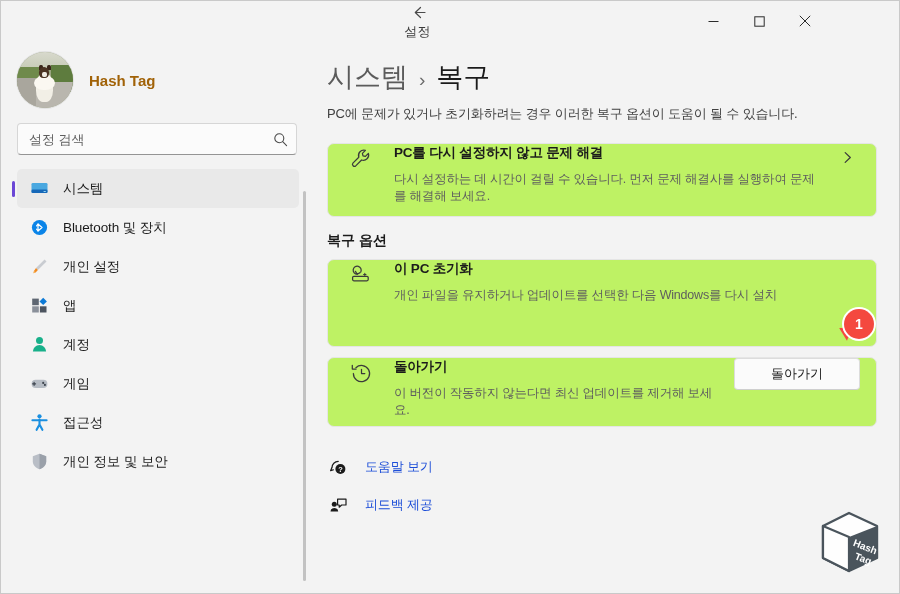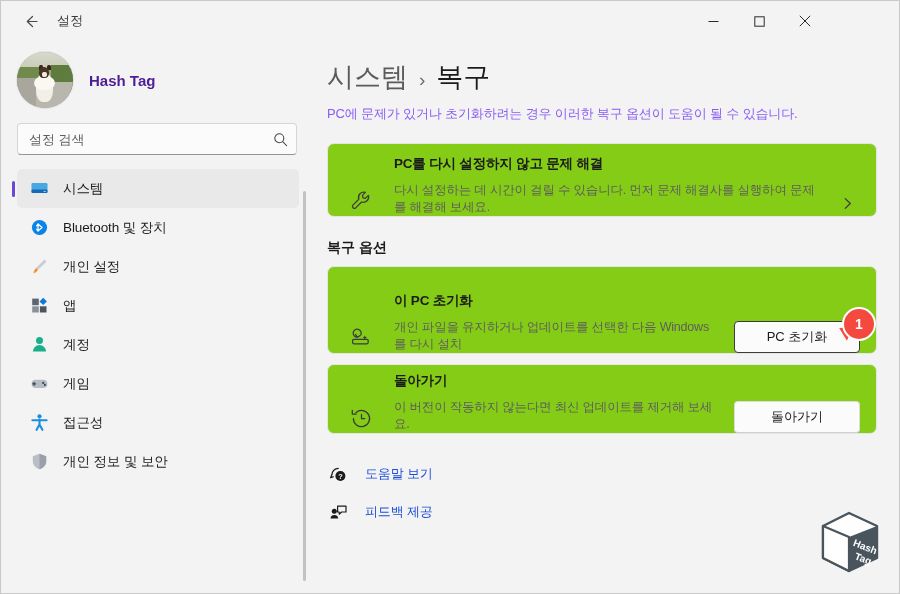--- a/index.html
+++ b/index.html
@@ -23,20 +23,21 @@
 
   
   #titlebar {
     position: absolute;
     top: 0; left: 0;
     width: 827px;
     height: 40px;
     background: #f3f3f3;
     display: flex;
     align-items: center;
+    flex-direction: column;
   }
   #back-button {
     width: 40px; height: 32px;
     margin-left: 10px;
     display: flex; align-items: center; justify-content: center;
     border-radius: 5px;
     cursor: pointer;
   }
   #window-title {
     font-size: 13px;
@@ -90,21 +91,21 @@
   #avatar .dogbody{ position:absolute; left:34%; top:38%; width:30%; height:52%; background:#f2efe6; border-radius:46% 46% 40% 40%; }
   #avatar .dogmane{ position:absolute; left:31%; top:42%; width:36%; height:26%; background:#fbf8f1; border-radius:50%; }
   #avatar .doghead{ position:absolute; left:40%; top:26%; width:18%; height:20%; background:#4a3322; border-radius:48% 48% 40% 40%; }
   #avatar .earL  { position:absolute; left:39%; top:24%; width:7%; height:8%; background:#3a2619; border-radius:40% 40% 0 0; }
   #avatar .earR  { position:absolute; left:53%; top:24%; width:7%; height:8%; background:#3a2619; border-radius:40% 40% 0 0; }
   #avatar .snout { position:absolute; left:45%; top:36%; width:8%; height:9%; background:#efece3; border-radius:40%; }
 
   #profile-name {
     font-size: 15px;
     font-weight: bold;
-    color: #4c1d95;
+    color: #a16207;
     margin-left: 16px;
   }
 
   #search-wrap {
     margin: 4px 12px 0 16px;
     height: 32px;
     background: #fbfbfb;
     border: 1px solid #d6d6d6;
     border-bottom-color: #949494;
     border-radius: 4px;
@@ -203,31 +204,31 @@
     margin: 0 11px;
   }
   .crumb-leaf {
     font-size: 27px;
     color: #1b1b1b;
     font-weight: normal;
   }
 
   #page-desc {
     font-size: 13px;
-    color: #8b5cf6;
+    color: #404040;
     margin-top: 16px;
     letter-spacing: -.15px;
   }
 
   .card {
-    background: #84cc16;
+    background: #bef264;
     border: 1px solid #e5e5e5;
     border-radius: 7px;
     display: flex;
-    align-items: flex-end;
+    align-items: flex-start;
     padding: 0 16px 0 18px;
     position: relative;
   }
 
   #card-troubleshoot { margin-top: 20px; height: 74px; }
 
   .card-icon {
     width: 30px; height: 30px;
     flex: none;
     display: flex; align-items: center; justify-content: center;
@@ -252,21 +253,21 @@
     flex: none;
     display: flex; align-items: center; justify-content: center;
     margin-left: 8px;
     cursor: pointer;
   }
 
   #section-title {
     font-size: 14px;
     font-weight: bold;
     color: #1b1b1b;
-    margin-top: 22px;
+    margin-top: 15px;
     margin-bottom: 9px;
   }
 
   #card-reset  { height: 88px; }
   #card-goback { height: 70px; margin-top: 10px; }
 
   .card-action {
     flex: none;
     min-width: 126px;
     height: 32px;
@@ -548,21 +549,20 @@
           <rect x="3.6" y="13.4" width="15.6" height="4.4" rx="1.2" fill="none" stroke="#3b3b3b" stroke-width="1.25"></rect>
           <path d="M8.2 11.2 a4 4 0 1 1 3.6 -2.3" fill="none" stroke="#3b3b3b" stroke-width="1.25" stroke-linecap="round"></path>
           <path d="M6.4 8.3 L8.2 11.2 L11.1 9.6" fill="none" stroke="#3b3b3b" stroke-width="1.25" stroke-linecap="round" stroke-linejoin="round"></path>
           <path d="M15.8 10.2 V12.6 M14.6 11.4 H17" stroke="#3b3b3b" stroke-width="1.05" stroke-linecap="round"></path>
         </svg>
       </span>
       <div class="card-text">
         <div class="card-title">이 PC 초기화</div>
         <div class="card-sub">개인 파일을 유지하거나 업데이트를 선택한 다음 Windows를 다시 설치</div>
       </div>
-      <button class="card-action emphasized">PC 초기화</button>
     </div>
 
     <div class="card" id="card-goback">
       <span class="card-icon">
         <svg width="25" height="25" viewBox="0 0 25 25">
           <path d="M4.4 12.5 a8.1 8.1 0 1 0 2.5 -5.8" fill="none" stroke="#3b3b3b" stroke-width="1.25" stroke-linecap="round"></path>
           <path d="M3.3 4.3 V8.1 H7.1" fill="none" stroke="#3b3b3b" stroke-width="1.25" stroke-linecap="round" stroke-linejoin="round"></path>
           <path d="M12.5 8.3 V12.5 H15.8" fill="none" stroke="#3b3b3b" stroke-width="1.25" stroke-linecap="round" stroke-linejoin="round"></path>
         </svg>
       </span>

